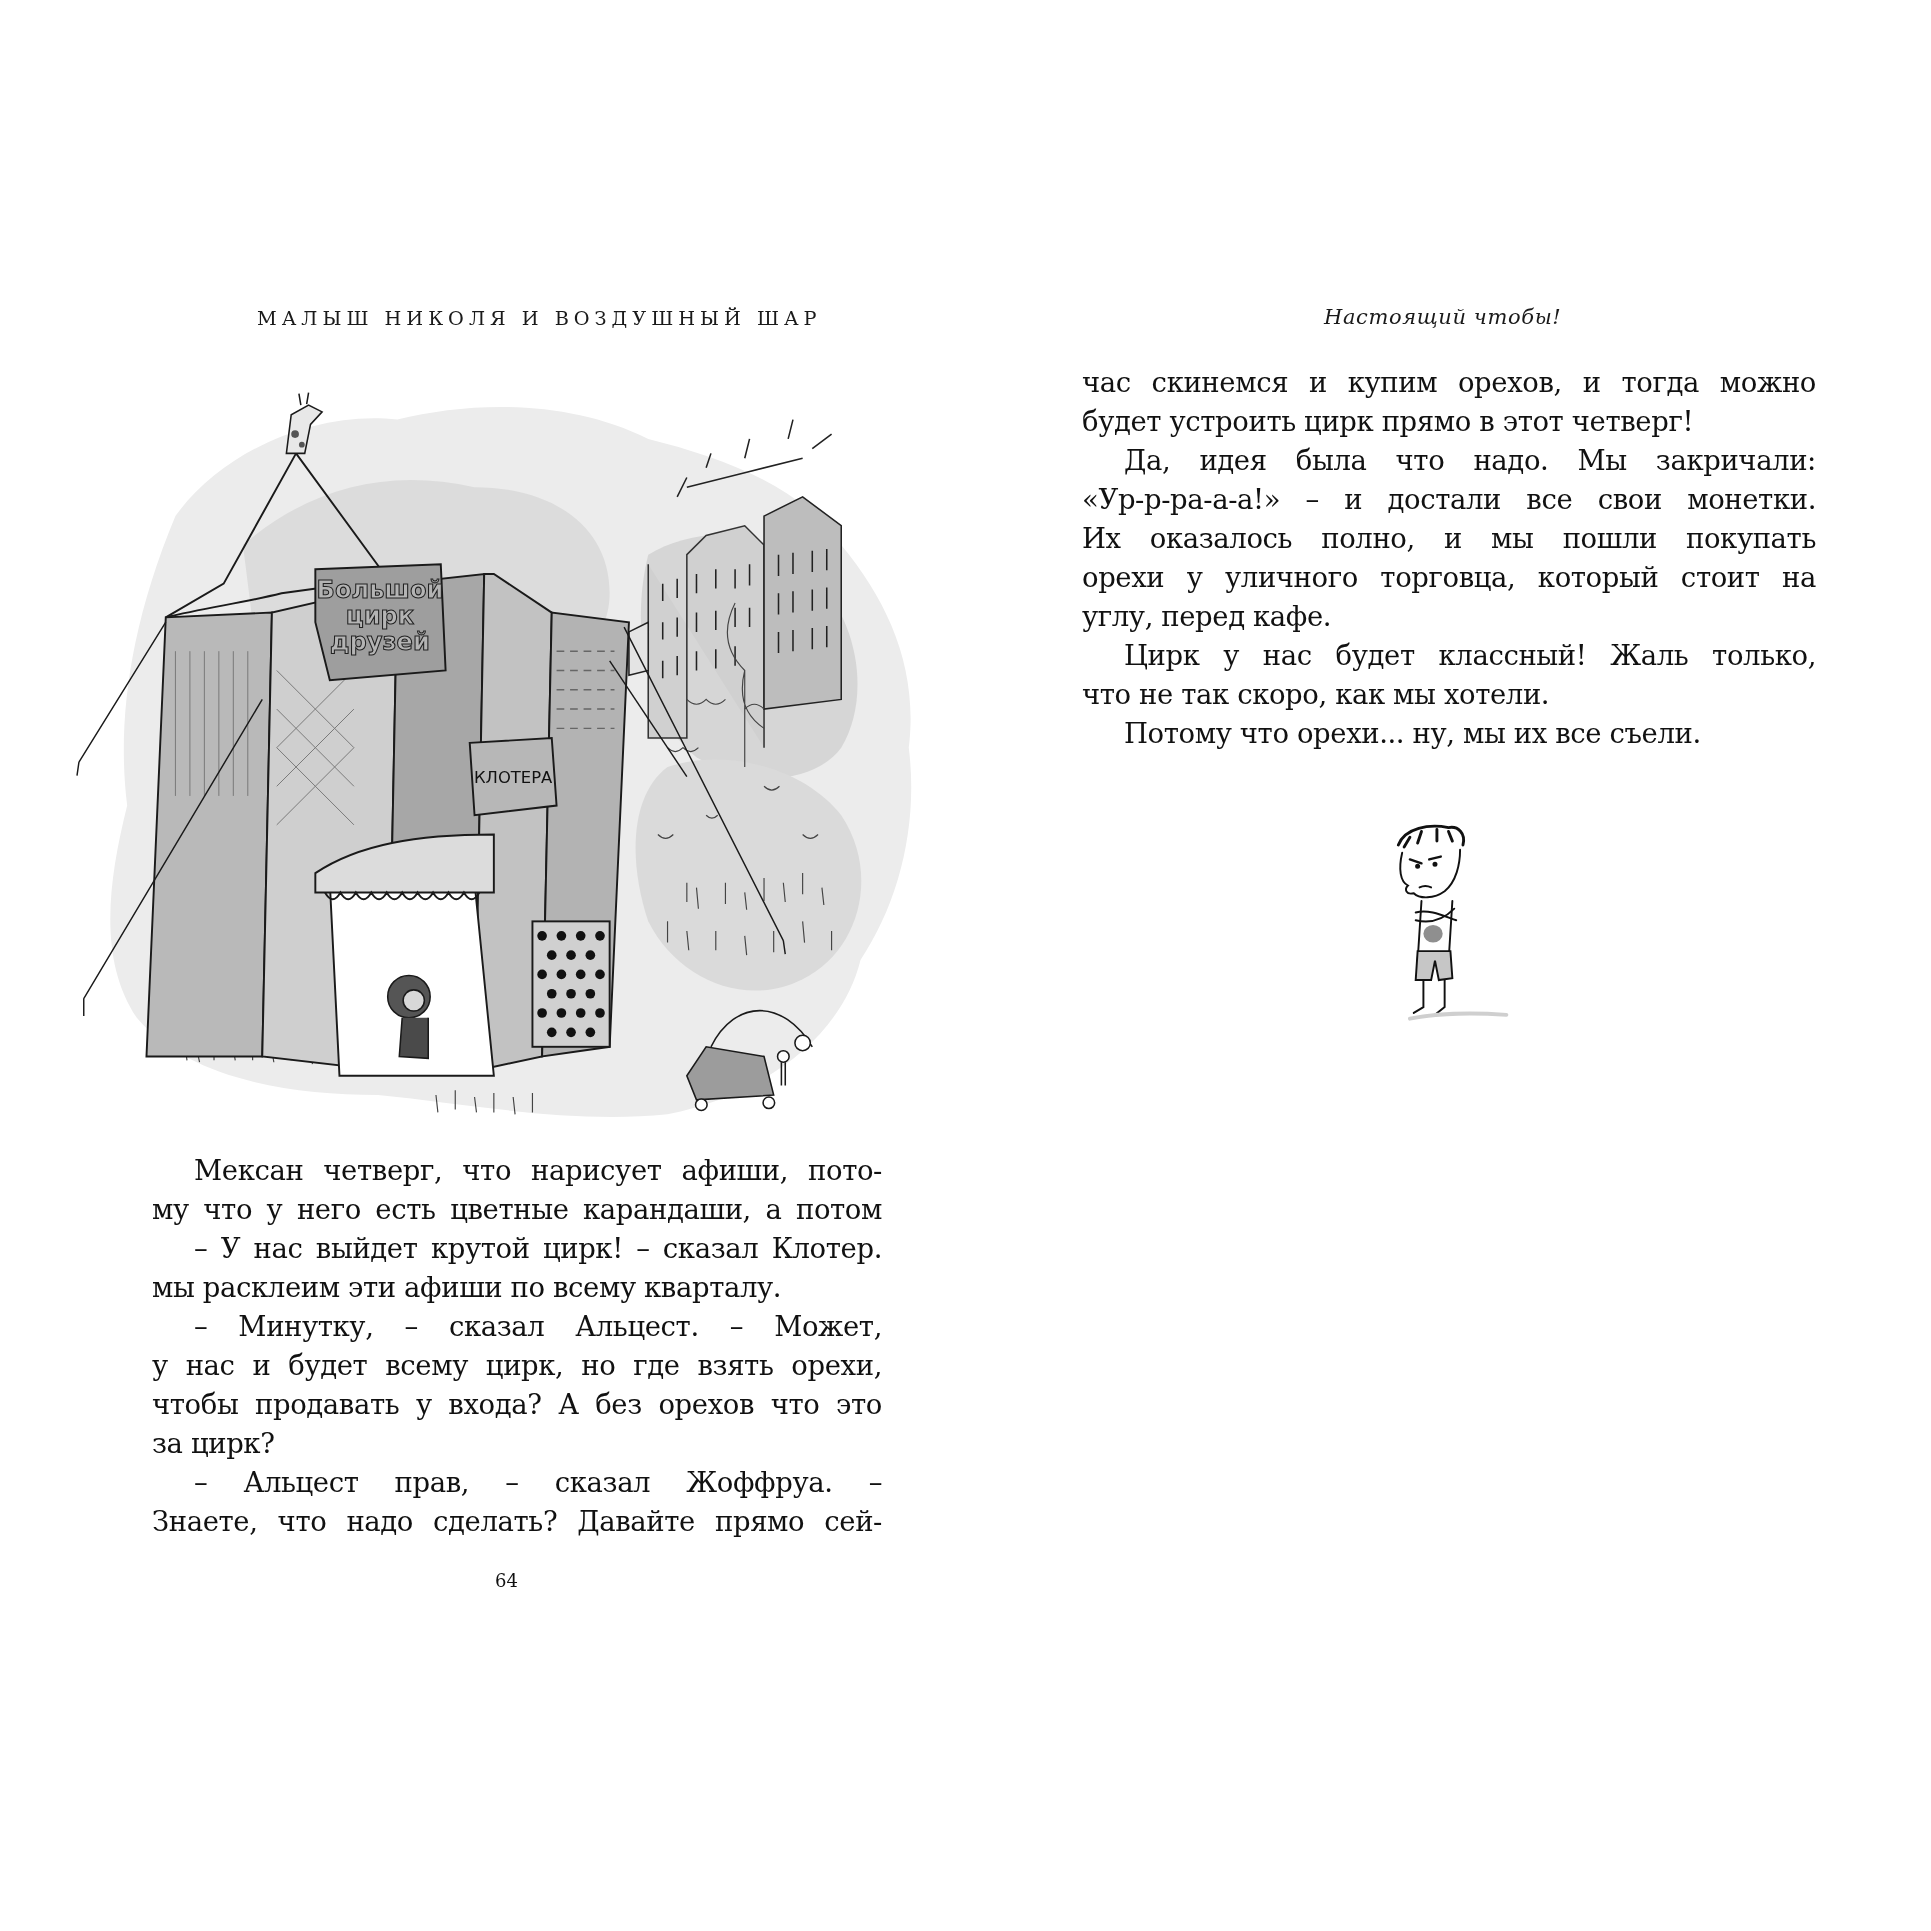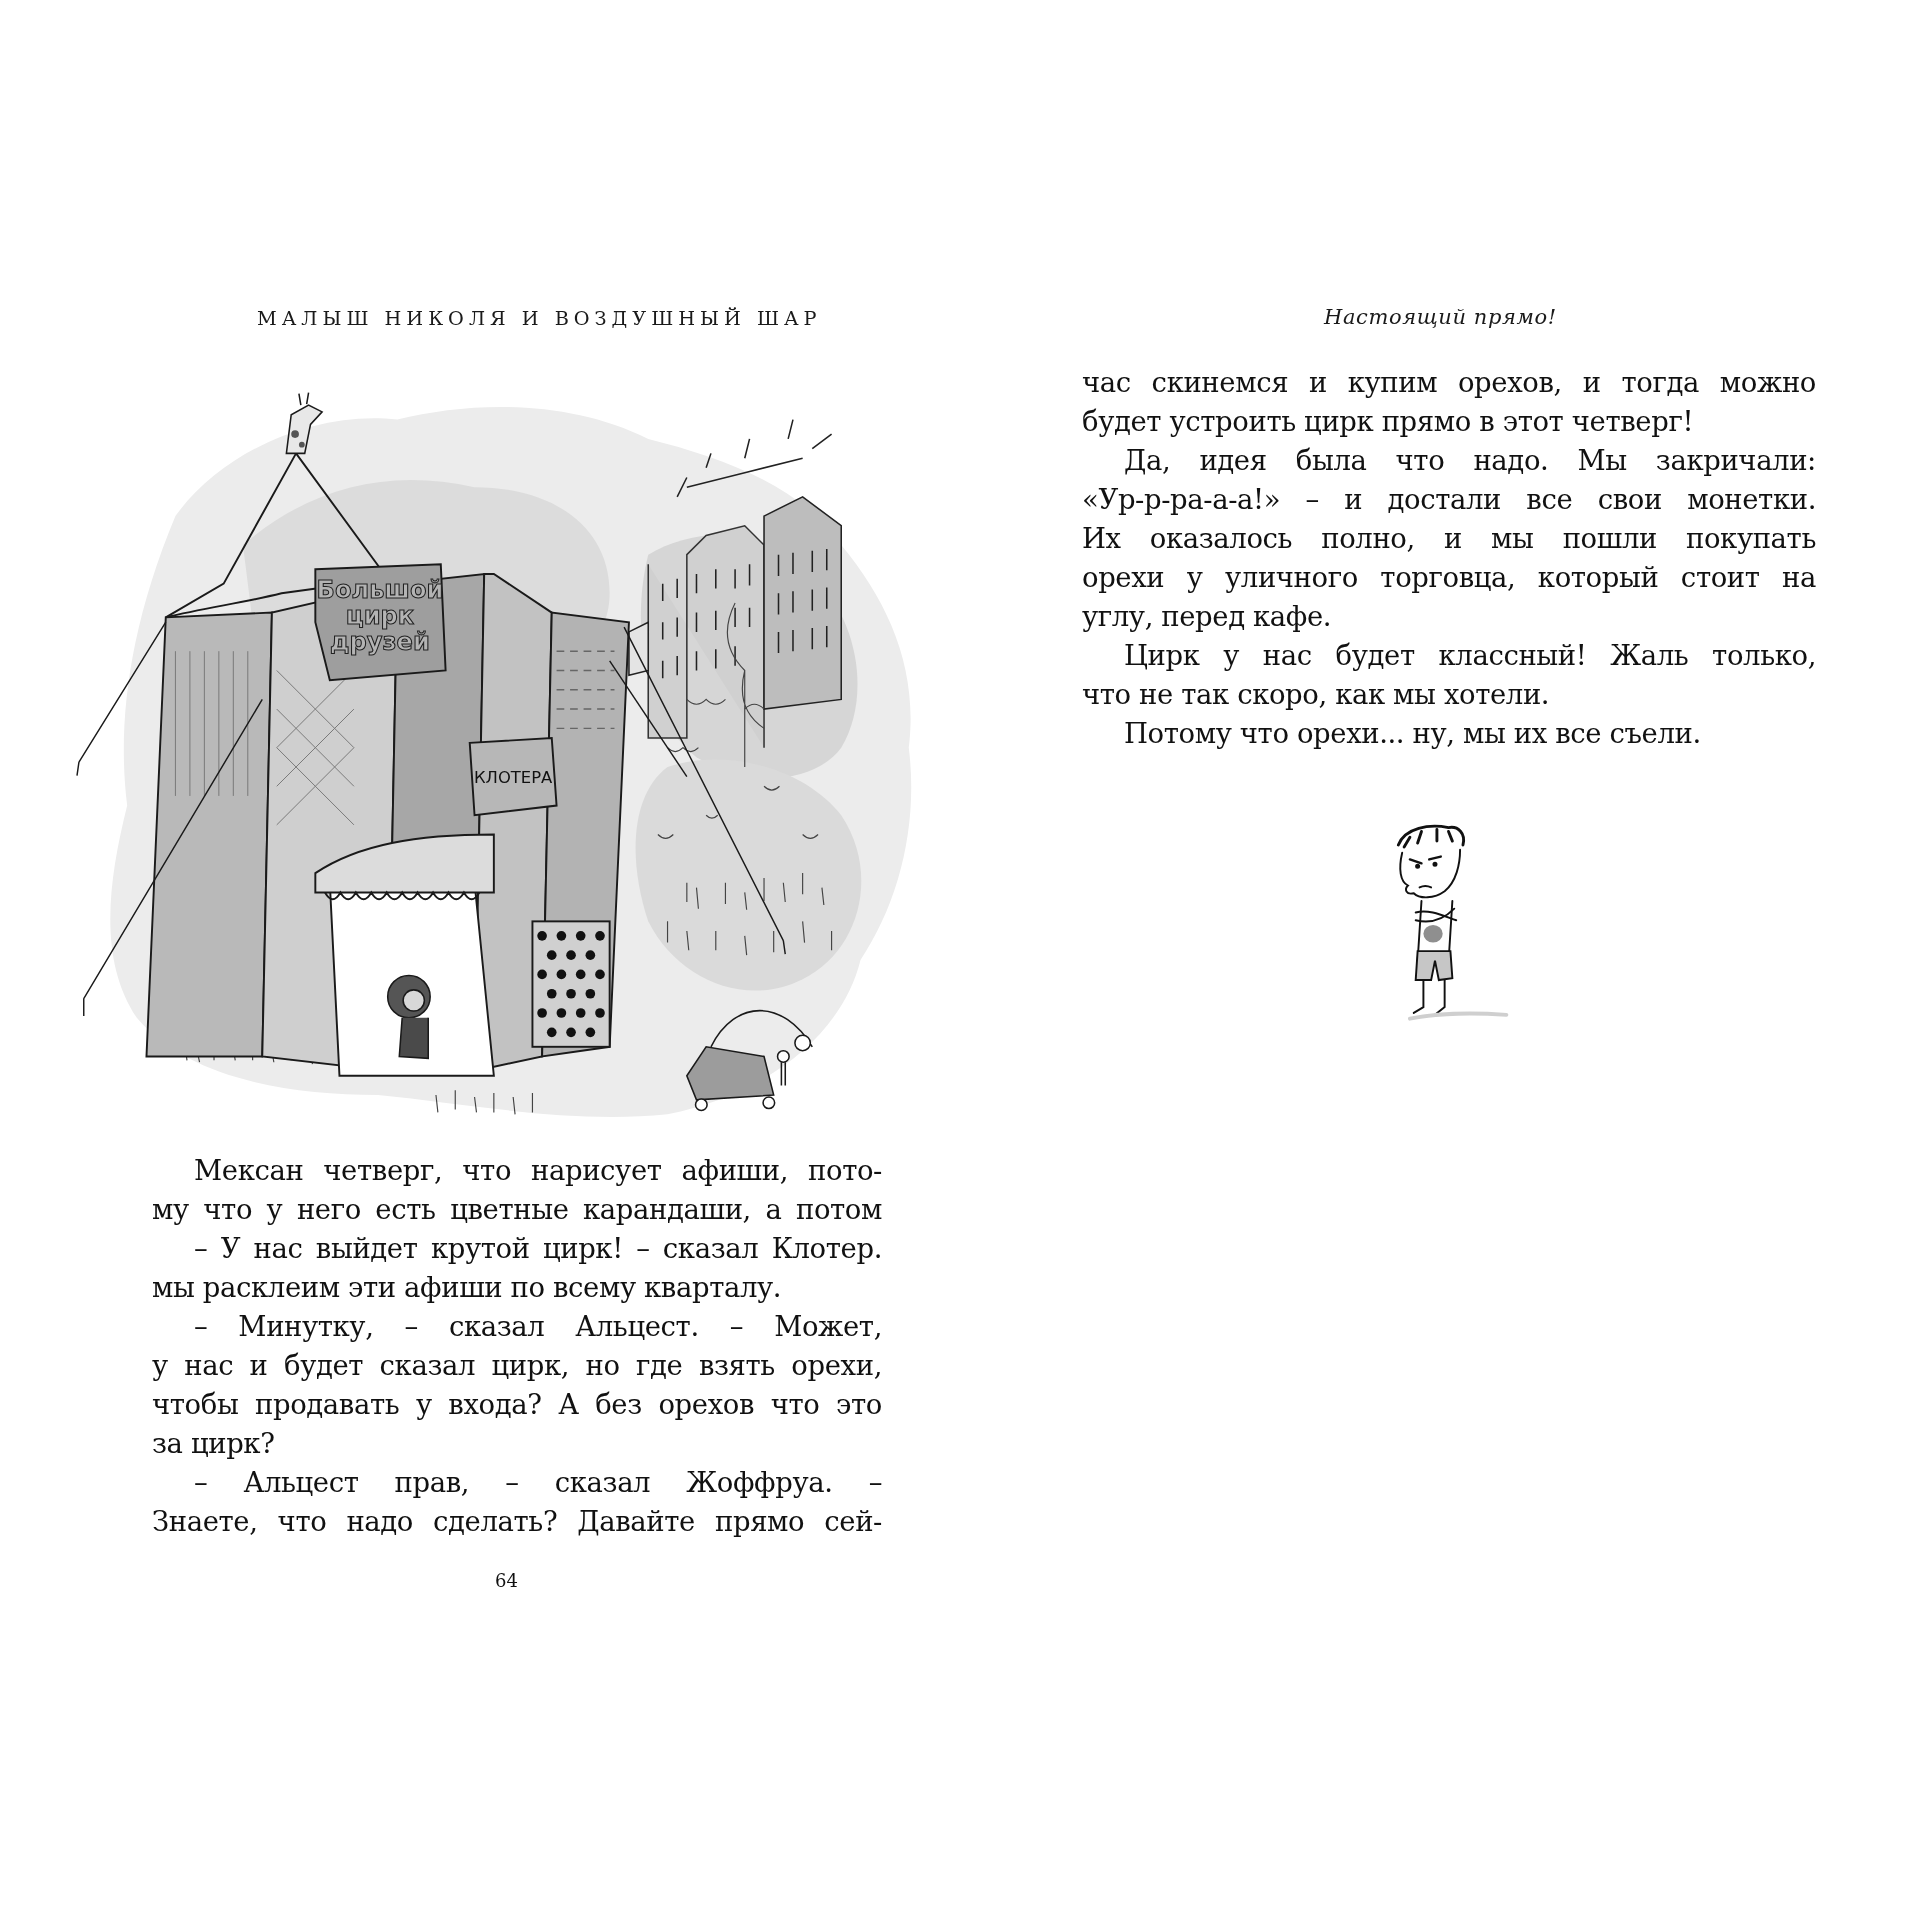--- a/index.html
+++ b/index.html
@@ -149,32 +149,32 @@
       </g>
     </svg>
   </div>
 
   <div class="text-block text-left">
     <span class="line indent">Мексан четверг, что нарисует афиши, пото-</span>
     <span class="line">му что у него есть цветные карандаши, а потом</span>
     <span class="line indent">– У нас выйдет крутой цирк! – сказал Клотер.</span>
     <span class="line last">мы расклеим эти афиши по всему кварталу.</span>
     <span class="line indent">– Минутку, – сказал Альцест. – Может,</span>
-    <span class="line">у нас и будет сказал цирк, но где взять орехи,</span>
+    <span class="line">у нас и будет всему цирк, но где взять орехи,</span>
     <span class="line">чтобы продавать у входа? А без орехов что это</span>
     <span class="line last">за цирк?</span>
     <span class="line indent">– Альцест прав, – сказал Жоффруа. –</span>
     <span class="line">Знаете, что надо сделать? Давайте прямо сей-</span>
   </div>
 
   <div class="page-number">64</div>
 </div>
 
 <div class="page page-right">
-  <div class="running-head-right">Настоящий прямо!</div>
+  <div class="running-head-right">Настоящий чтобы!</div>
 
   <div class="text-block text-right">
     <span class="line">час скинемся и купим орехов, и тогда можно</span>
     <span class="line last">будет устроить цирк прямо в этот четверг!</span>
     <span class="line indent">Да, идея была что надо. Мы закричали:</span>
     <span class="line">«Ур-р-ра-а-а!» – и достали все свои монетки.</span>
     <span class="line">Их оказалось полно, и мы пошли покупать</span>
     <span class="line">орехи у уличного торговца, который стоит на</span>
     <span class="line last">углу, перед кафе.</span>
     <span class="line indent">Цирк у нас будет классный! Жаль только,</span>

